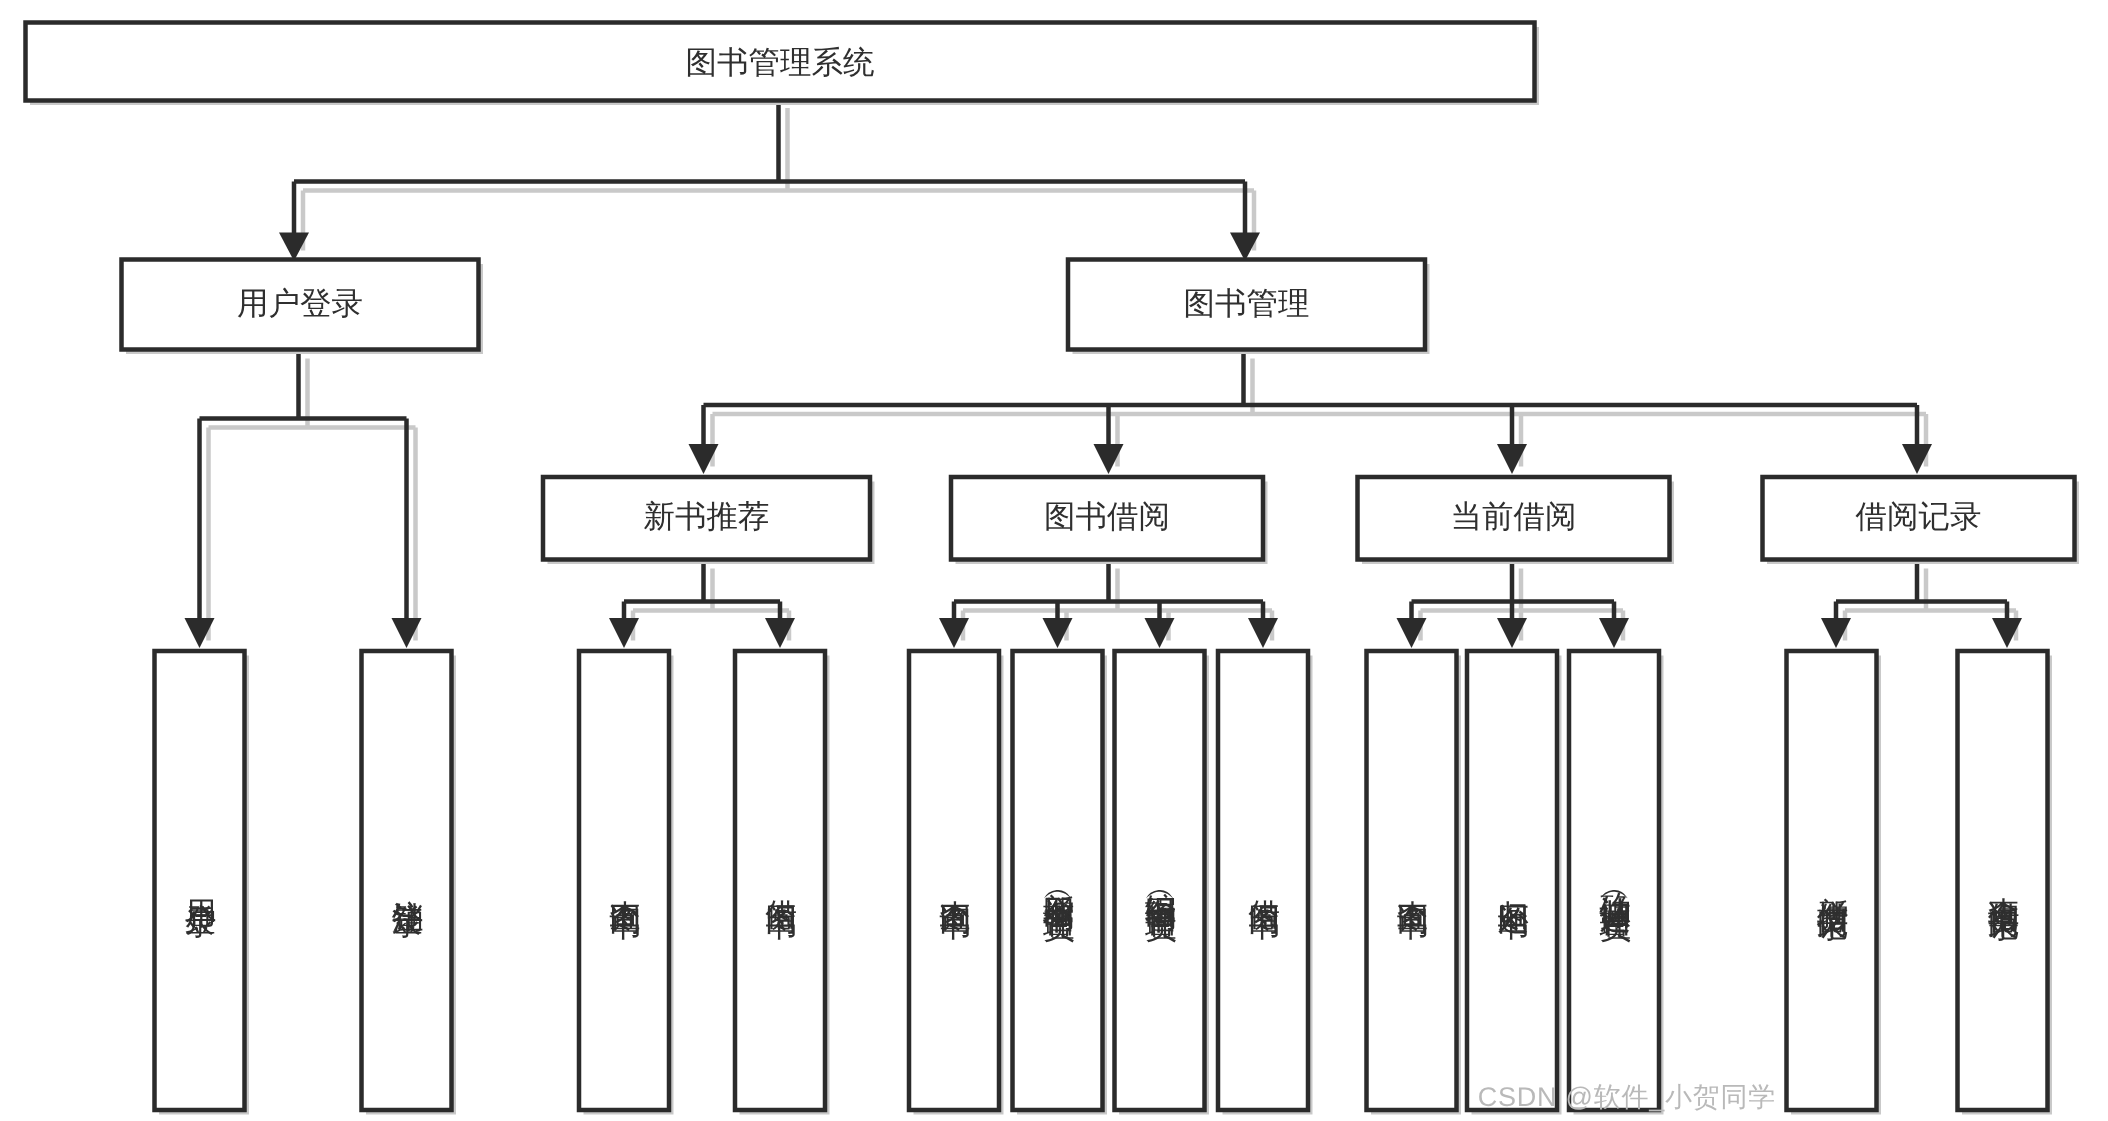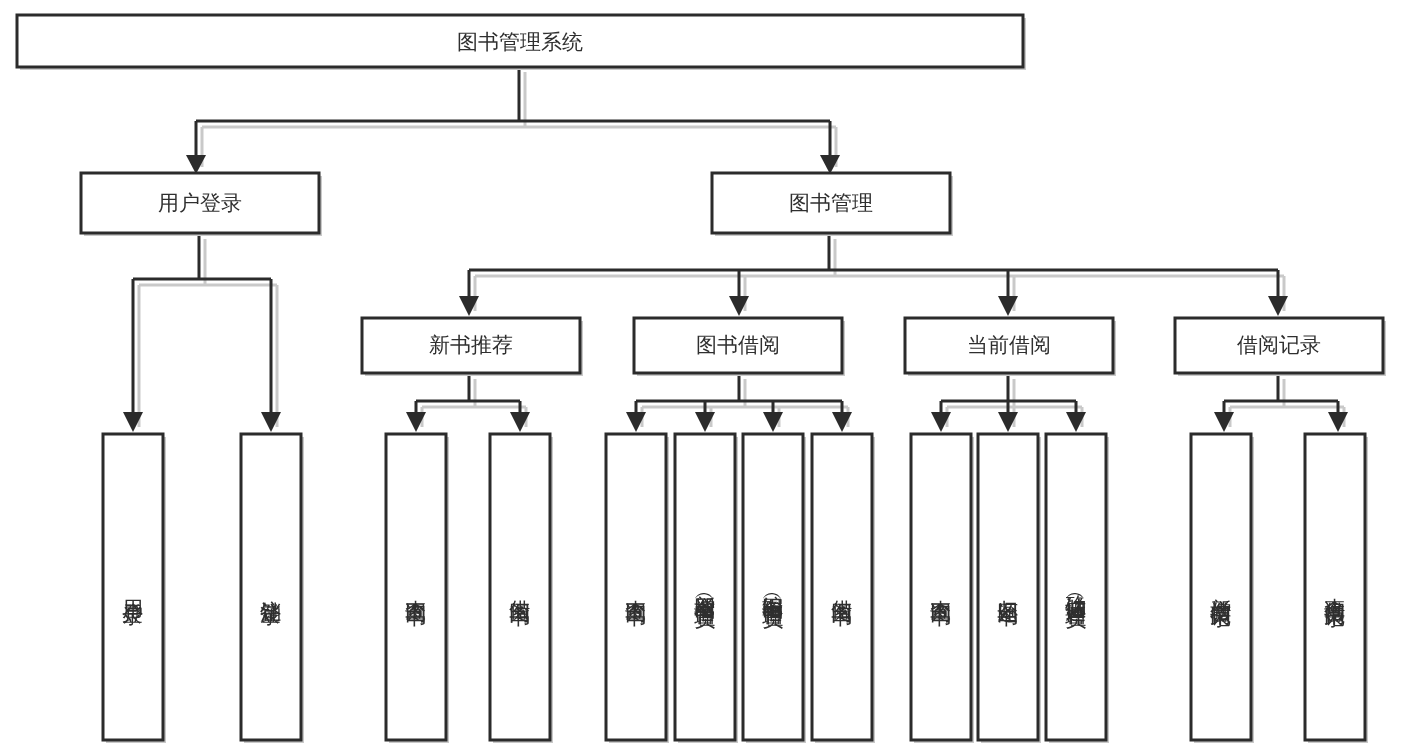--- a/index.html
+++ b/index.html
@@ -220,13 +220,14 @@
   <div class="node-label-v" style="left:606px; top:434px; width:60px; height:306px;">查询图书</div>
   <div class="node-label-v" style="left:675px; top:434px; width:60px; height:306px;">新增图书（管理员）</div>
   <div class="node-label-v" style="left:743px; top:434px; width:60px; height:306px;">编辑图书（管理员）</div>
   <div class="node-label-v" style="left:812px; top:434px; width:60px; height:306px;">借阅图书</div>
   <div class="node-label-v" style="left:911px; top:434px; width:60px; height:306px;">查询图书</div>
   <div class="node-label-v" style="left:978px; top:434px; width:60px; height:306px;">归还图书</div>
   <div class="node-label-v" style="left:1046px; top:434px; width:60px; height:306px;">确认归还（管理员）</div>
   <div class="node-label-v" style="left:1191px; top:434px; width:60px; height:306px;">新增借阅记录</div>
   <div class="node-label-v" style="left:1305px; top:434px; width:60px; height:306px;">查询借阅记录</div>
 
+  <div class="watermark">CSDN @软件_小贺同学</div>
 </div>
 
 </body></html>

